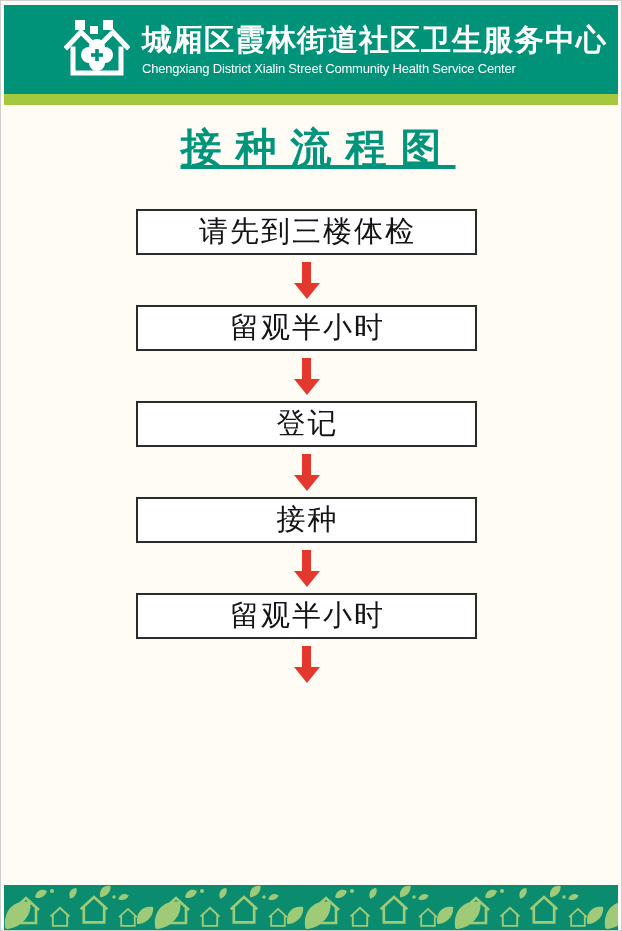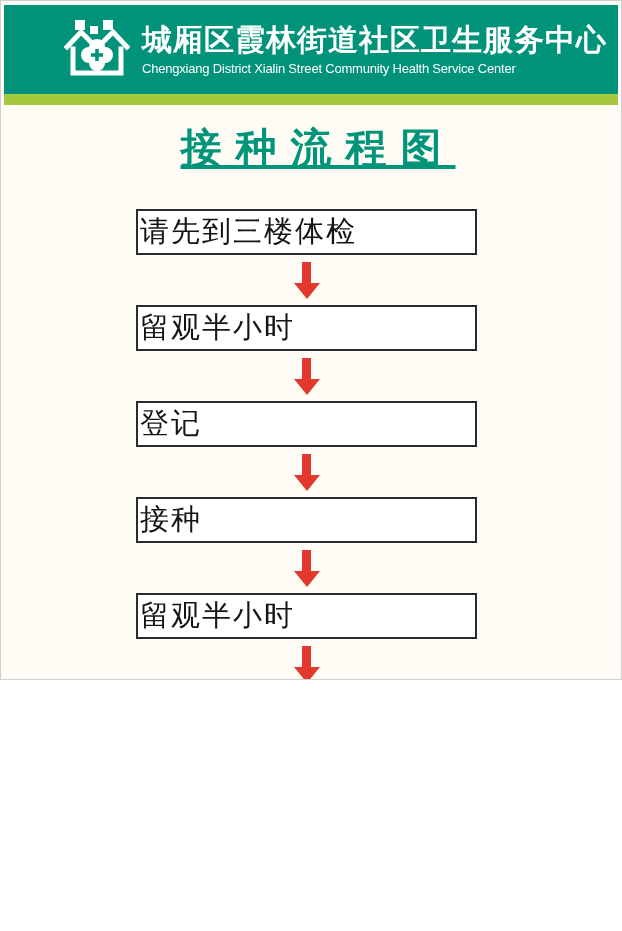--- a/index.html
+++ b/index.html
@@ -1,18 +1,18 @@
 <!DOCTYPE html>
 <html style="--header-green: #00937a; --stripe-green: #a6c83e; --title-green: #00947a; --arrow-red: #e2382d; --note-red: #e73a2e; --footer-green: #0b8c6e; --pattern-green: #9fca77; --box-border: #2b2b2b; --page-background: #fefcf5;"><head>
 <meta charset="utf-8">
 <style>
   html,body { margin:0; padding:0; background:#fff; }
   .page {
     position:relative;
-    width:622px; height:680px;
+    width:622px; height:931px;
     box-sizing:border-box;
     background:var(--page-background,#fefcf5);
     border:1px solid #cfcfcf;
     font-family:"Liberation Sans","DejaVu Sans",sans-serif;
     overflow:hidden;
   }
 
   
   .header-band {
     position:absolute; top:4px; left:3px; right:3px; height:89px;
@@ -42,21 +42,21 @@
     font-size:41px; font-weight:bold;
     letter-spacing:14px; text-indent:14px;text-decoration:underline;
   }
 
   
   .flow { position:absolute; top:208px; left:135px; width:341px; }
   .step-box {
     height:46px; box-sizing:border-box;
     border:2px solid var(--box-border,#2b2b2b);
     background:#ffffff;
-    display:flex; align-items:center; 
+    display:flex; align-items:center; justify-content:center;
     font-size:29px; color:#141414;
     letter-spacing:2px; text-indent:2px;
   }
   .arrow-zone {
     height:50px;
     display:flex; align-items:center; justify-content:center;
   }
   .arrow { display:flex; flex-direction:column; align-items:center; }
   .arrow-stem { width:9px; height:21px; background:var(--arrow-red,#e2382d); }
   .arrow-head {

